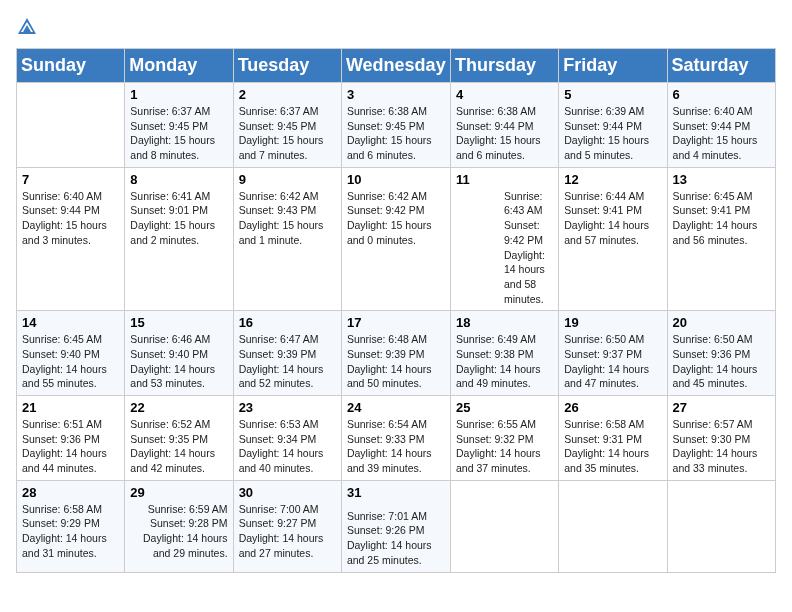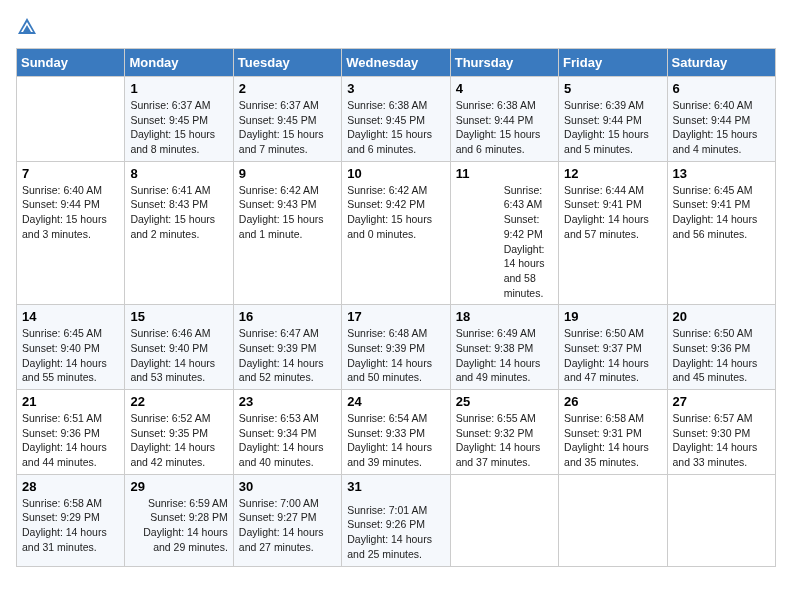--- a/index.html
+++ b/index.html
@@ -41,21 +41,21 @@
     table {
       width: 100%;
       border-collapse: collapse;
       font-size: 11px;
     }
     thead tr th {
       background-color: #3a7abf;
       color: #fff;
       padding: 6px 4px;
       text-align: left;
-      font-size: 13px;
+      font-size: 18px;
       font-weight: bold;
       border: 1px solid #ccc;
     }
     tbody tr td {
       border: 1px solid #ccc;
       vertical-align: top;
       padding: 4px 5px;
       width: 108px;
       min-height: 80px;
       height: 80px;
@@ -163,21 +163,21 @@
         <td>
           <span class="day-number">7</span>
           <div class="day-info" style="white-space: pre-line;">Sunrise: 6:40 AM
 Sunset: 9:44 PM
 Daylight: 15 hours
 and 3 minutes.</div>
         </td>
         <td>
           <span class="day-number">8</span>
           <div class="day-info" style="white-space: pre-line;">Sunrise: 6:41 AM
-Sunset: 8:43 PM
+Sunset: 9:01 PM
 Daylight: 15 hours
 and 2 minutes.</div>
         </td>
         <td>
           <span class="day-number">9</span>
           <div class="day-info" style="white-space: pre-line;">Sunrise: 6:42 AM
 Sunset: 9:43 PM
 Daylight: 15 hours
 and 1 minute.</div>
         </td>

